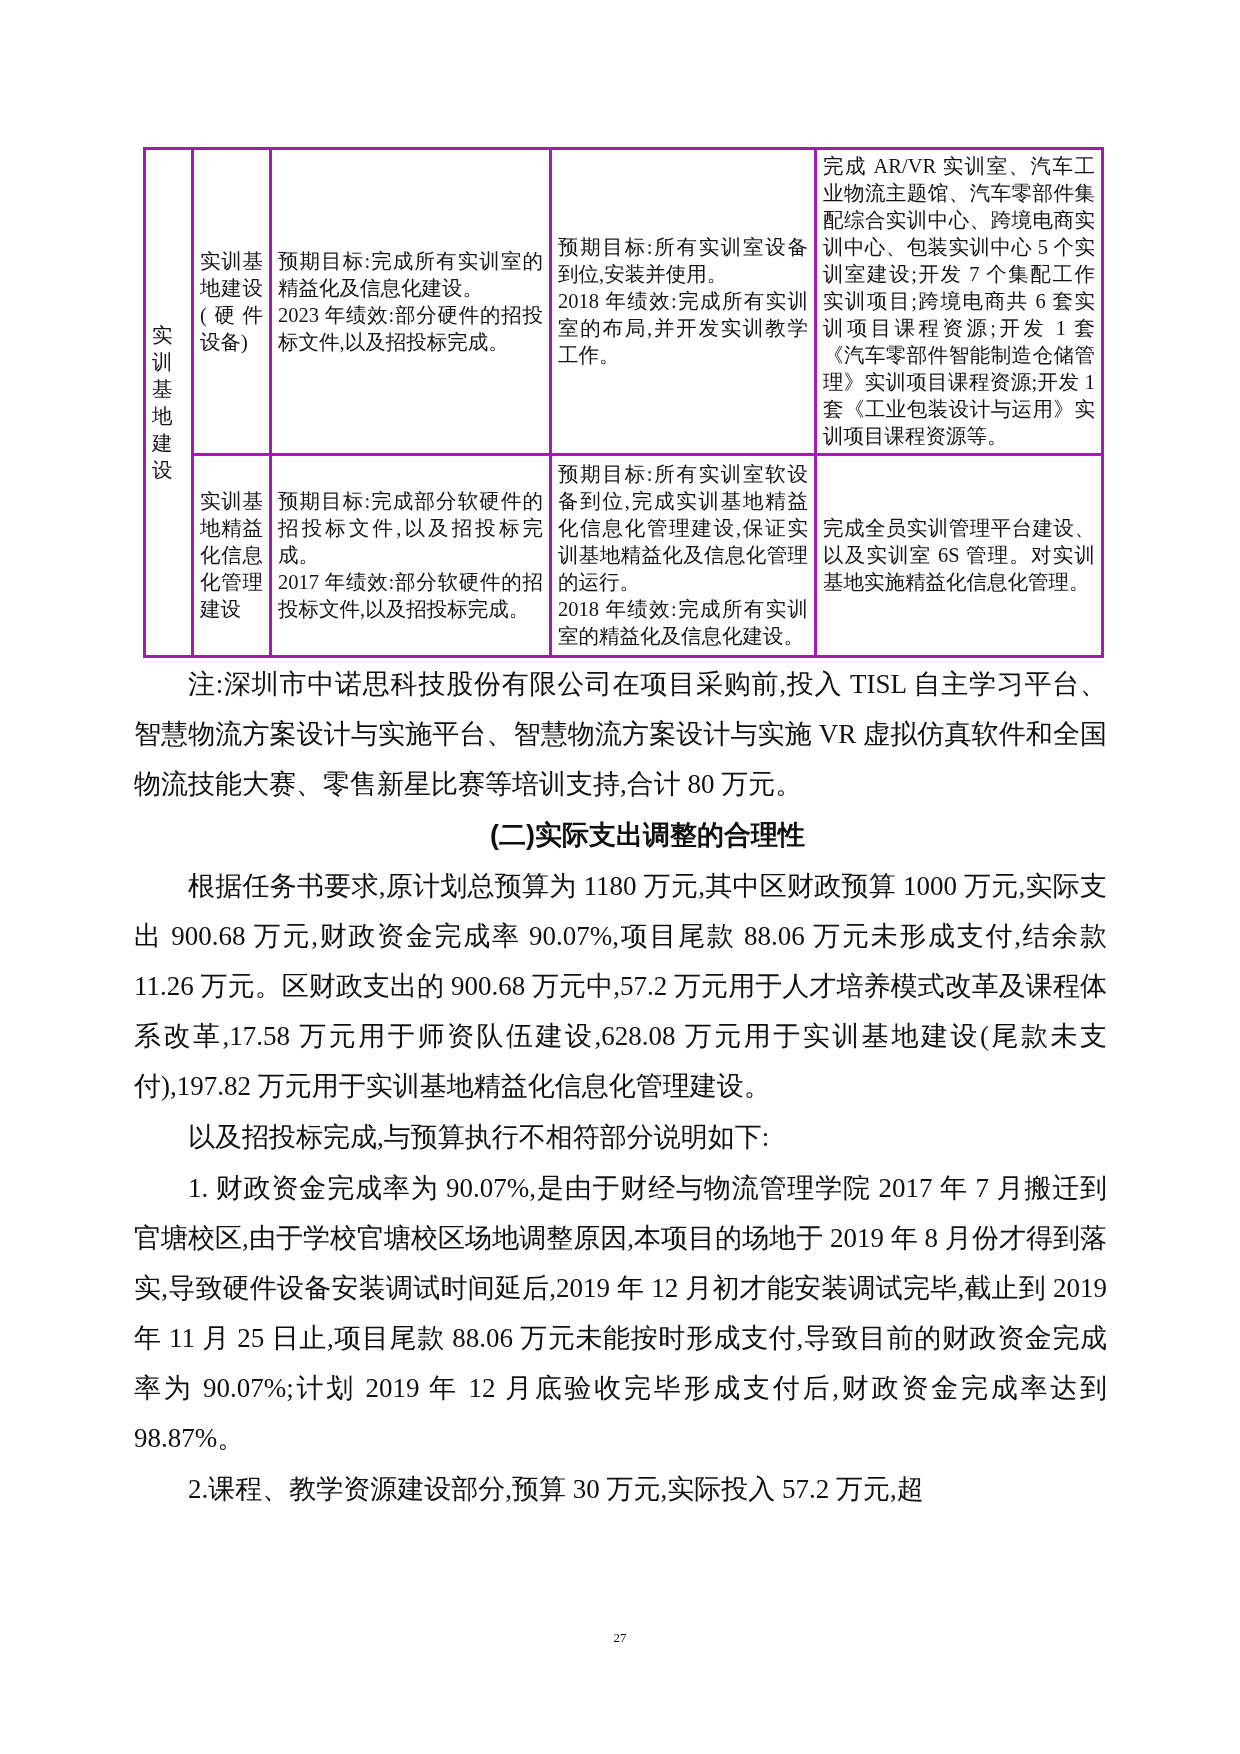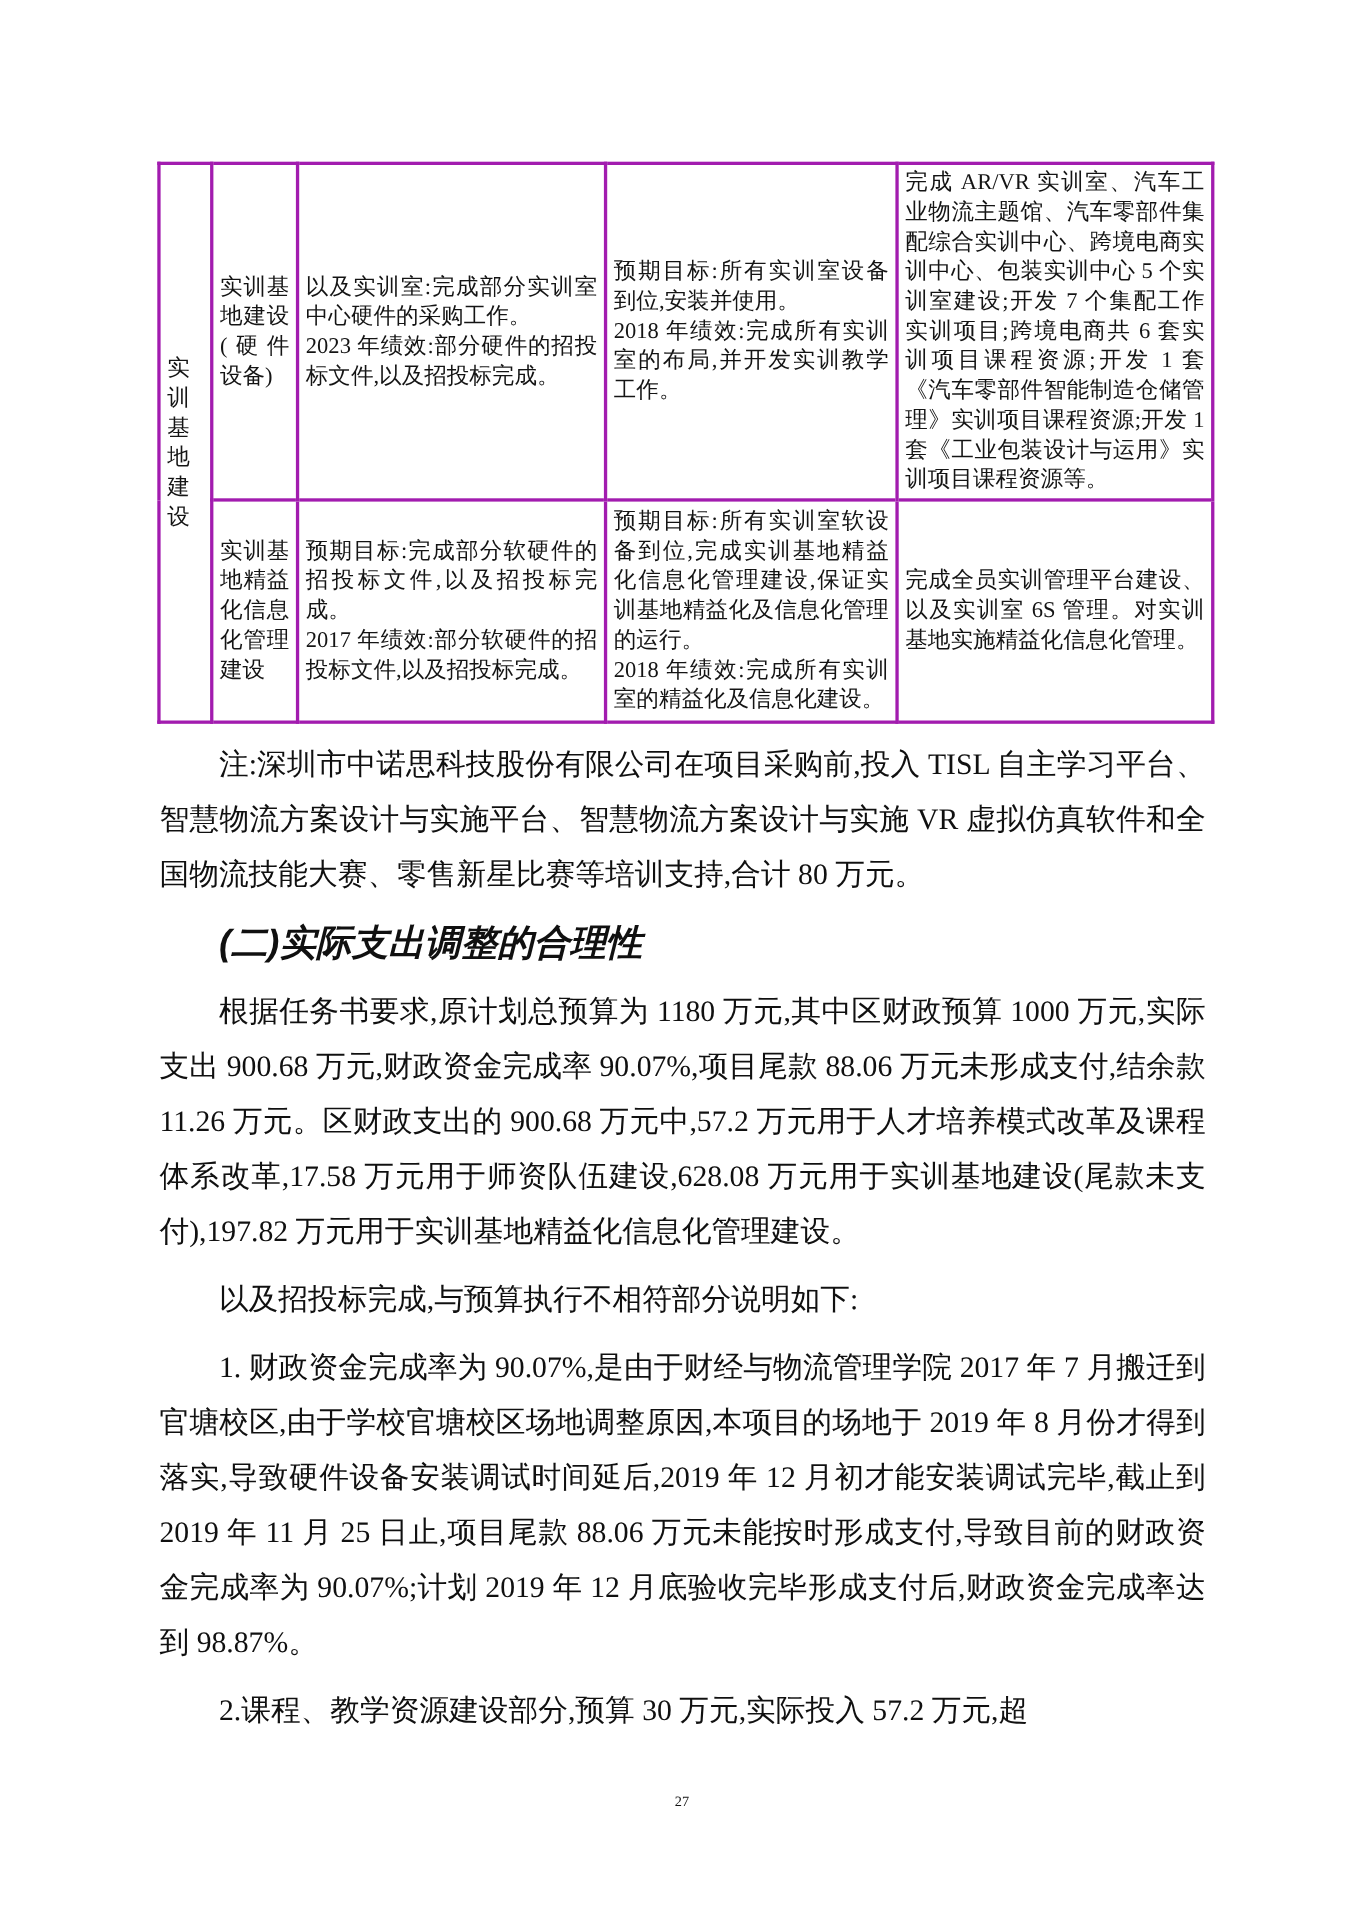--- a/index.html
+++ b/index.html
@@ -43,30 +43,29 @@
   
   .body-block{
     position:absolute;
     left:133px;top:658px;
     width:975px;
     font-size:27px;
     line-height:50px;
     text-align:justify;
     color:#101010;
   }
-  .body-block p{margin:12px;text-indent:2em;}
+  .body-block p{margin:1px;text-indent:2em;}
   .body-block h3{
     margin:0;
     text-indent:2em;
-    font-size:33px;
+    font-size:27px;
     line-height:50px;
     font-weight:bold;
     font-family:"Liberation Sans","DejaVu Sans",sans-serif;
-    text-align:left;
-    font-style:italic;
+    text-align:center;
   }
 
   
   .pageno{
     position:absolute;
     left:0;top:1626px;
     width:100%;
     text-align:center;
     font-size:13px;
     line-height:24px;
@@ -84,21 +83,21 @@
       <col style="width:78px">
       <col style="width:280px">
       <col style="width:265px">
       <col style="width:287px">
     </colgroup>
     <tbody>
       <tr class="r1">
         <td class="c1" rowspan="2">实训基地建设</td>
         <td class="c2 rb">实训基地建设(硬件设备)</td>
         <td class="c3 rb">
-          <div class="para">以及实训室:完成部分实训室中心硬件的采购工作。</div>
+          <div class="para">预期目标:完成所有实训室的精益化及信息化建设。</div>
           <div class="para">2023 年绩效:部分硬件的招投标文件,以及招投标完成。</div>
         </td>
         <td class="c4 rb">
           <div class="para">预期目标:所有实训室设备到位,安装并使用。</div>
           <div class="para">2018 年绩效:完成所有实训室的布局,并开发实训教学工作。</div>
         </td>
         <td class="c5 rb">完成 AR/VR 实训室、汽车工业物流主题馆、汽车零部件集配综合实训中心、跨境电商实训中心、包装实训中心 5 个实训室建设;开发 7 个集配工作实训项目;跨境电商共 6 套实训项目课程资源;开发 1 套《汽车零部件智能制造仓储管理》实训项目课程资源;开发 1 套《工业包装设计与运用》实训项目课程资源等。</td>
       </tr>
       <tr class="r2">
         <td class="c2">实训基地精益化信息化管理建设</td>

